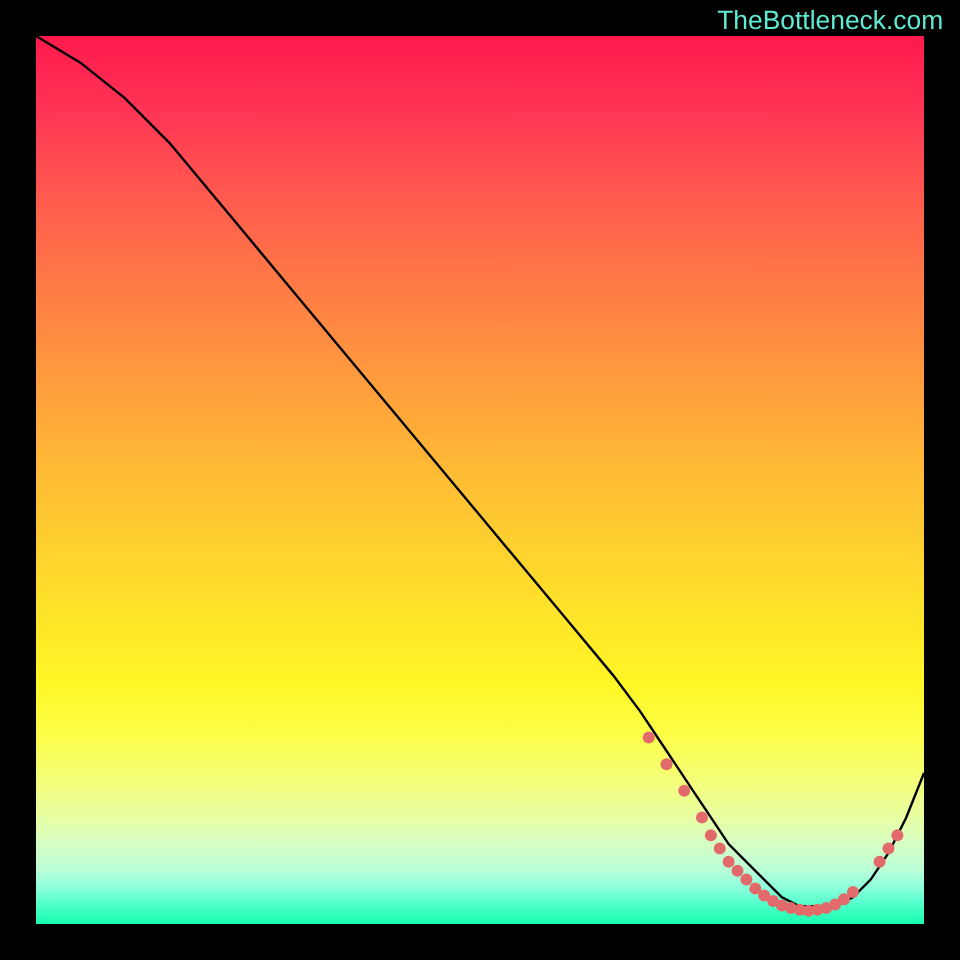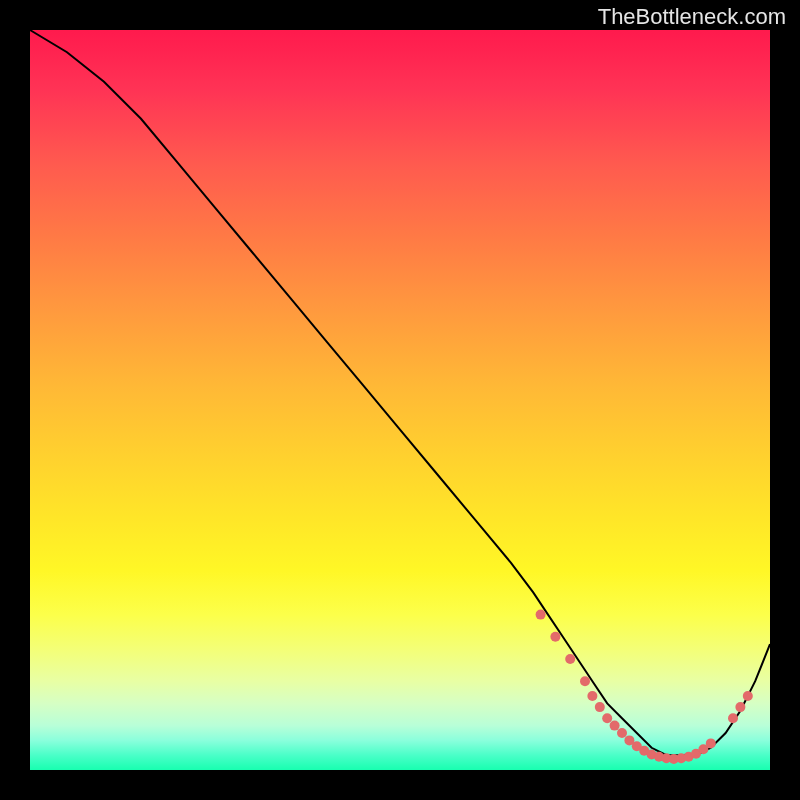--- a/index.html
+++ b/index.html
@@ -7,21 +7,21 @@
     width: 800px;
     height: 800px;
     background: #000;
     position: relative;
     font-family: Arial, sans-serif;
   }
   .watermark {
     position: absolute;
     top: 4px;
     right: 14px;
-    color: #e5e5e5;
+    color: #5eead4;
     font-size: 22px;
     font-weight: normal;
     z-index: 10;
   }
   .plot-area {
     position: absolute;
     left: 30px;
     top: 30px;
     width: 740px;
     height: 740px;

